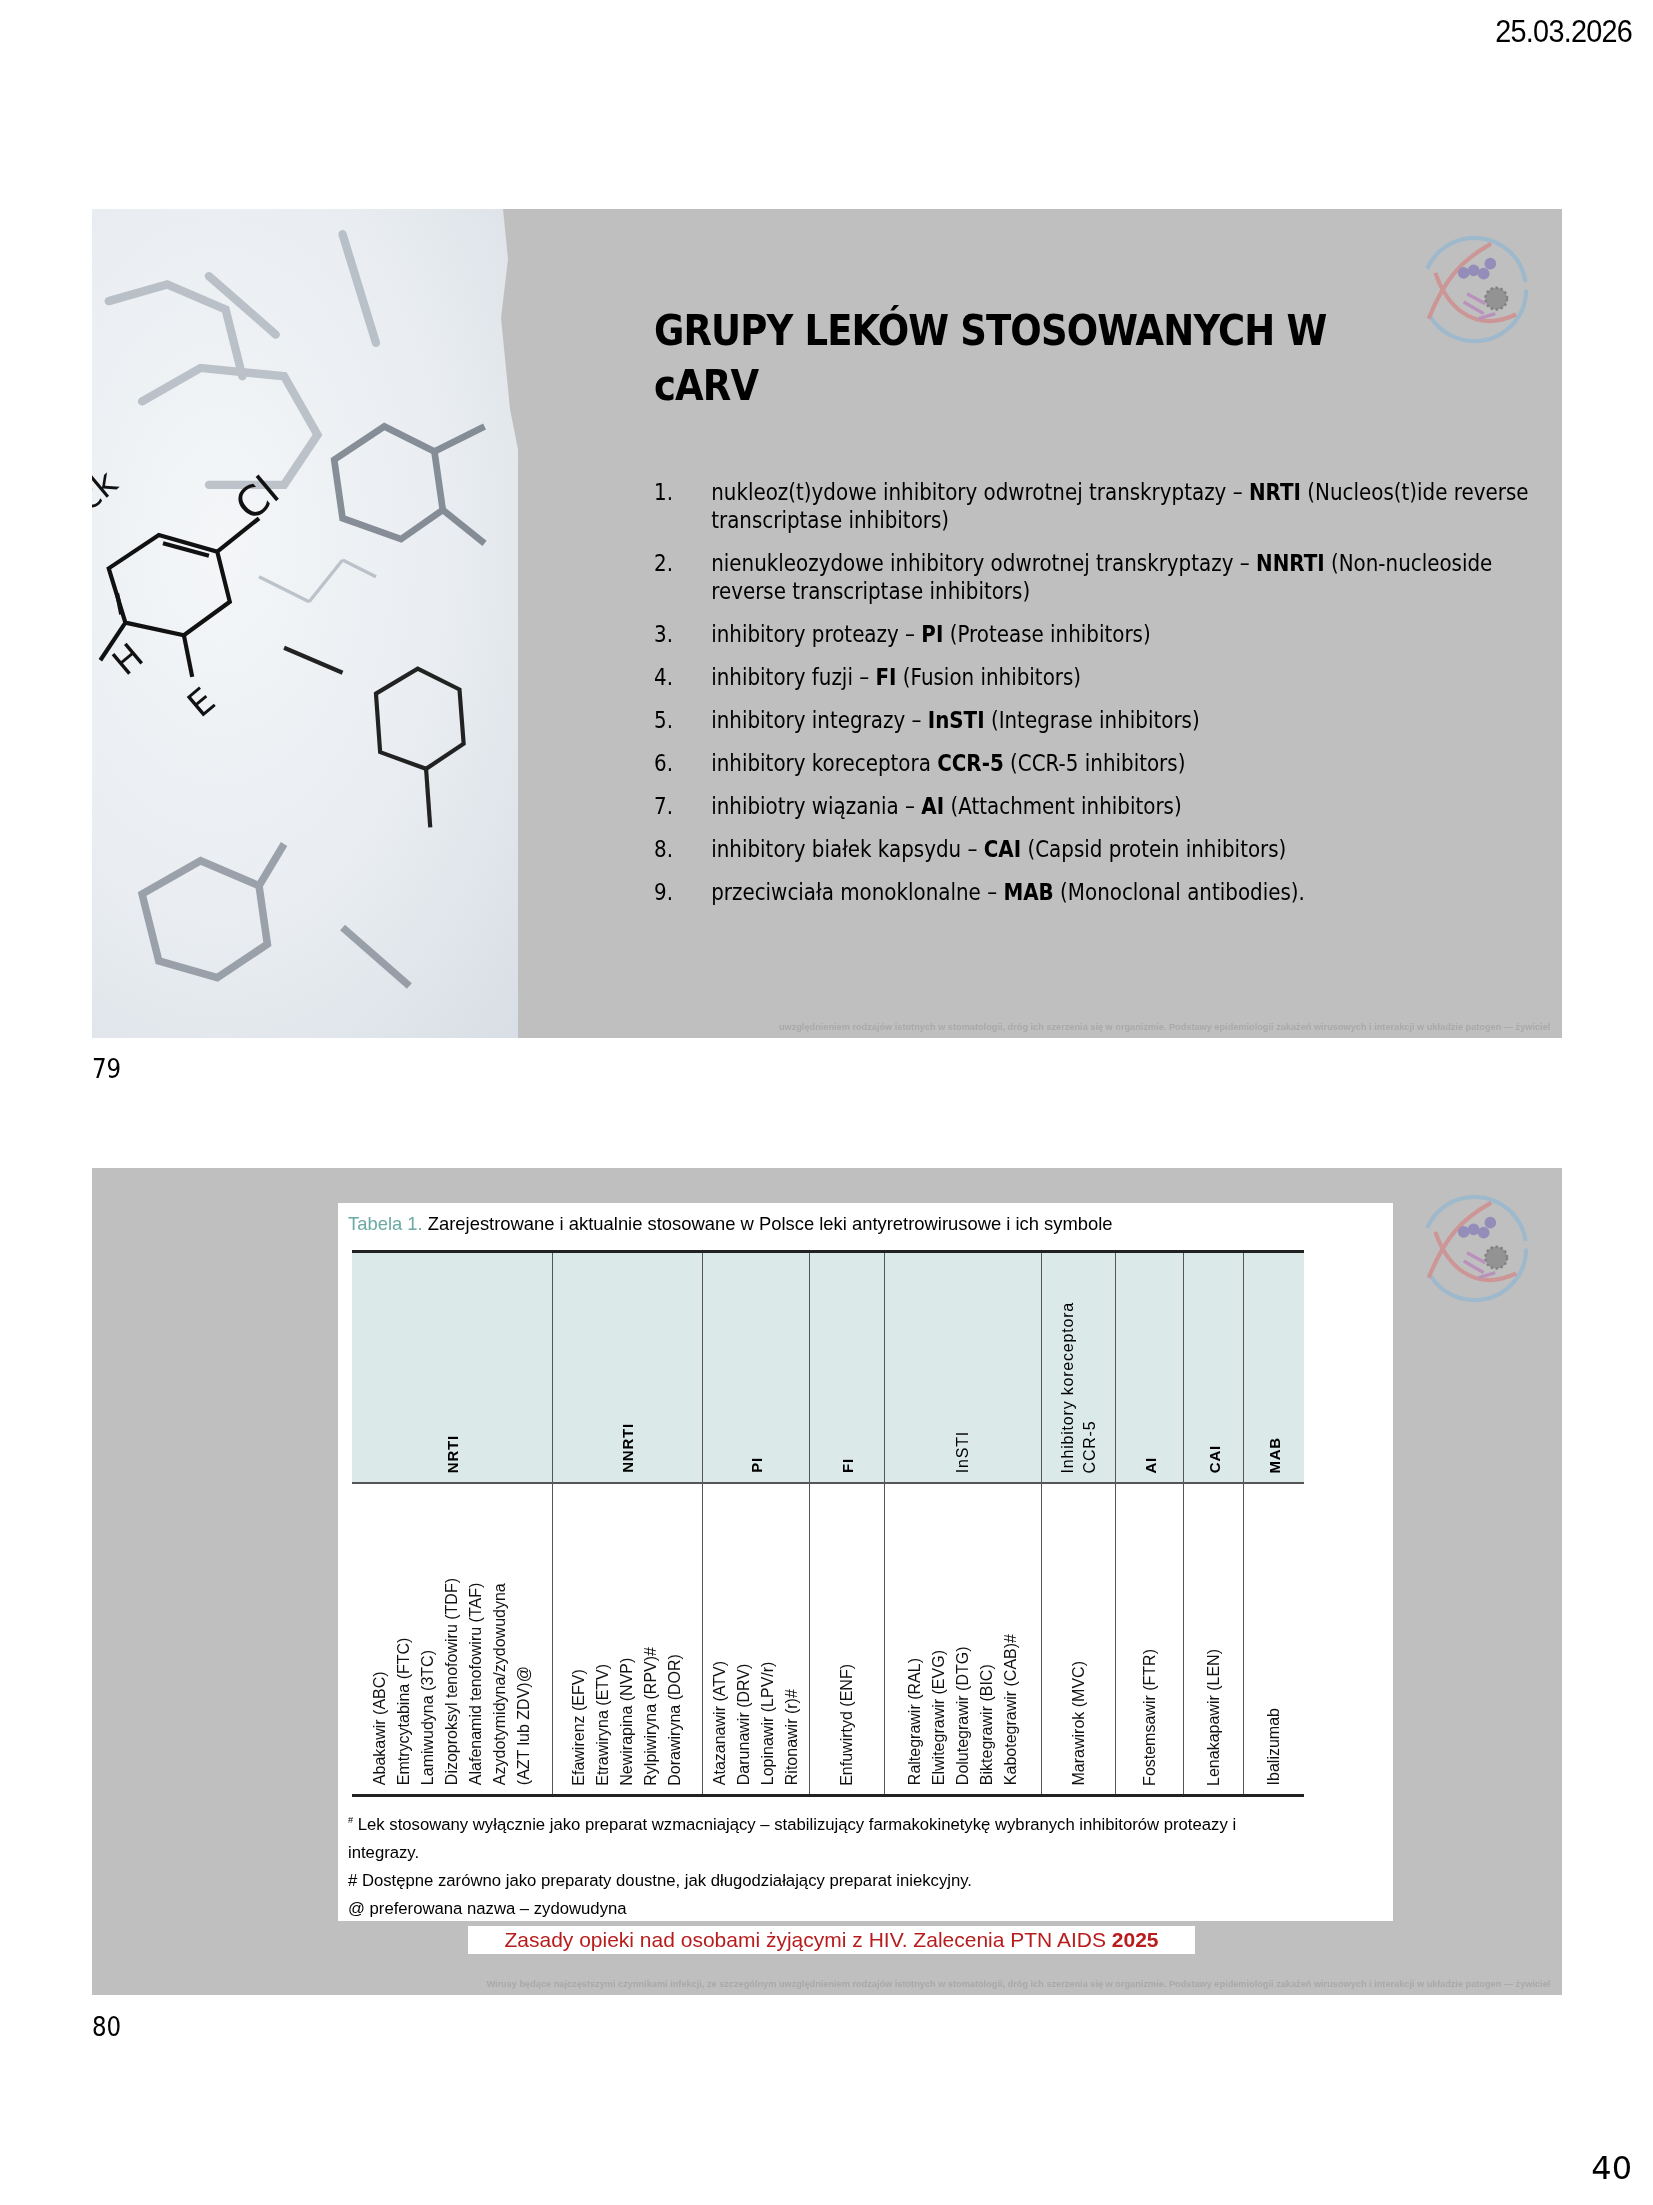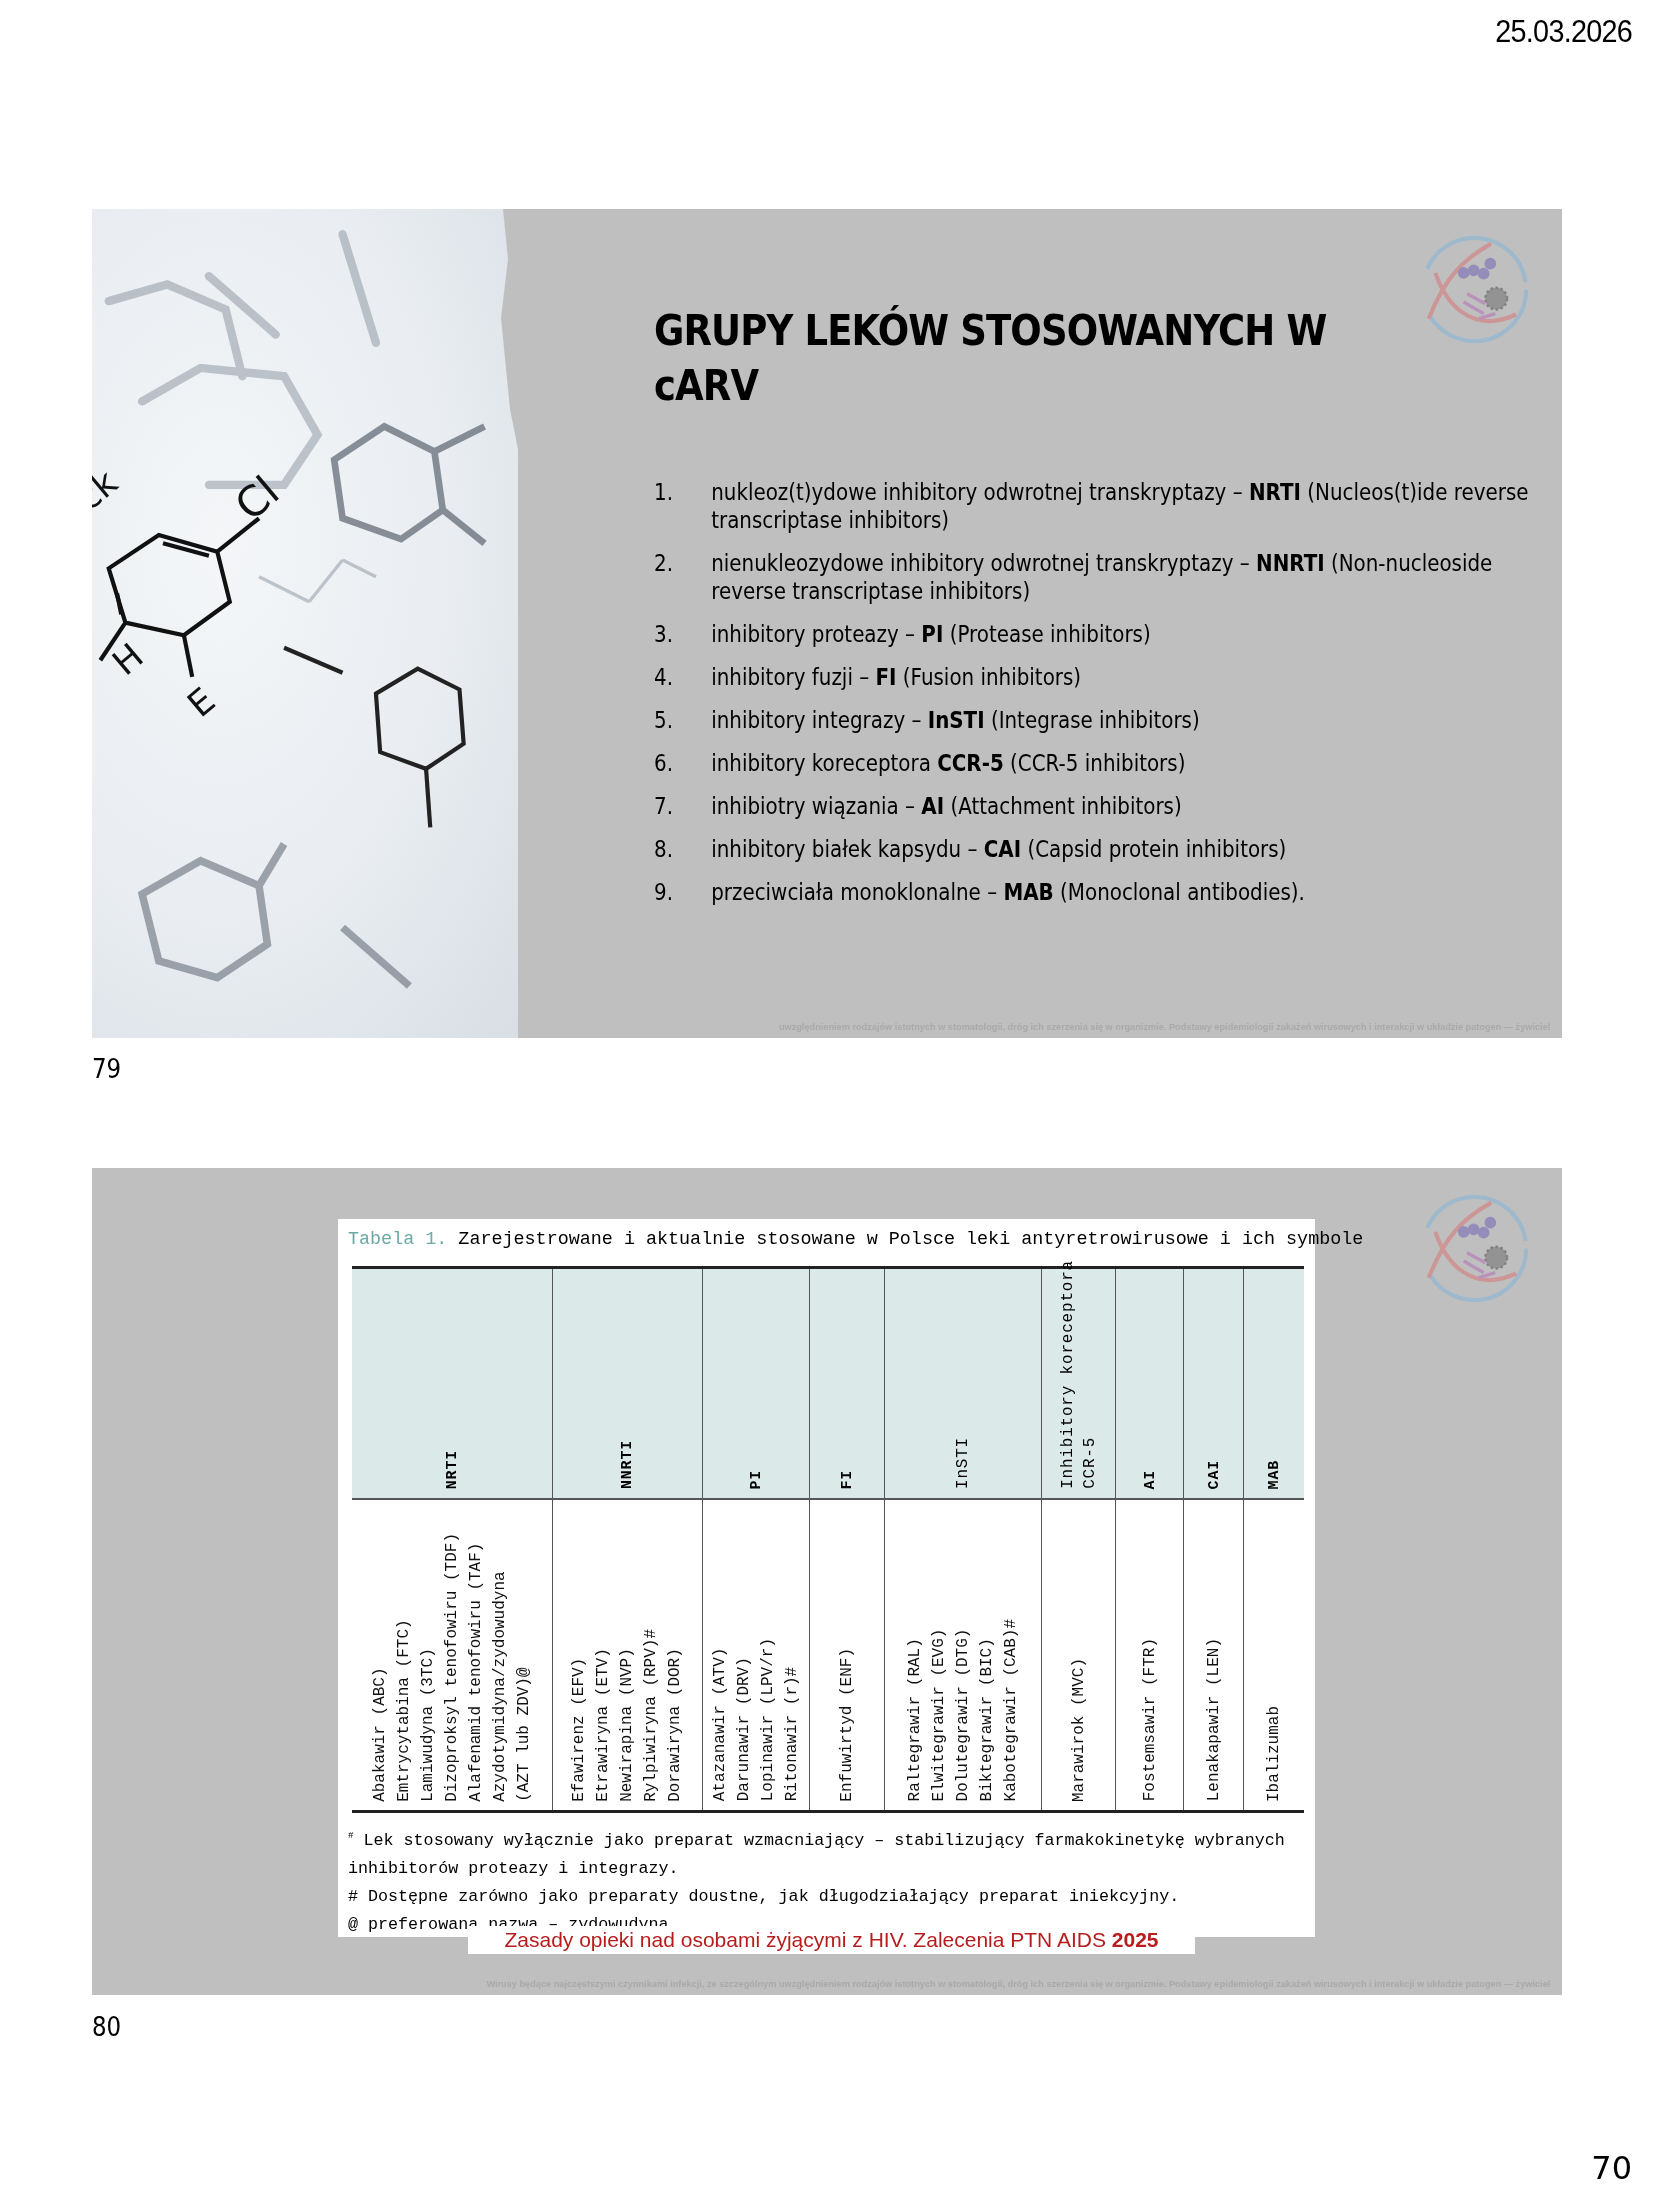--- a/index.html
+++ b/index.html
@@ -32,21 +32,21 @@
   .drug-list li .txt { flex: 1; }
   .drug-list li b { font-weight: bold; }
 
   .logo { position: absolute; right: 25px; top: 18.4px; width: 125px; height: 125px; opacity: 0.85; }
   .logo-2 { top: 18.4px; }
 
   .footer-strip { position: absolute; left: 0; right: 0; bottom: 0; height: 22px; display: flex; align-items: center; justify-content: flex-end; padding-right: 11.7px; font-size: 9.2px; font-weight: bold; color: #a9a9a9; white-space: nowrap; overflow: hidden; }
   .slide-1 .footer-strip { left: 418px; }
 
   
-  .table-card { position: absolute; left: 246px; top: 51px; width: 977px; height: 718px; background: #ffffff; font-family: Liberation Mono, monospace; }
+  .table-card { position: absolute; left: 246px; top: 35px; width: 1055px; height: 718px; background: #ffffff; }
   .table-caption { position: absolute; left: 10px; top: 10px; font-size: 18.4px; white-space: nowrap; }
   .table-caption .cap-label { color: #6aa9a5; }
   .drug-table { position: absolute; left: 14px; top: 47px; width: 952px; border-collapse: collapse; table-layout: fixed; }
   .drug-table th, .drug-table td { border-left: 1.7px solid #555; border-right: 1.7px solid #555; position: relative; }
   .drug-table th { background: #dbeae9; height: 231px; border-top: 3.3px solid #222; border-bottom: 2.5px solid #555; }
   .drug-table td { height: 313px; border-bottom: 3.3px solid #222; background: #fff; }
   .drug-table tr > *:first-child { border-left: none; }
   .drug-table tr > *:last-child { border-right: none; }
   .vert { position: absolute; left: 50%; bottom: 8.4px; writing-mode: vertical-rl; transform: translateX(-50%) rotate(180deg); white-space: nowrap; }
   .vert-h { font-weight: bold; font-size: 15px; letter-spacing: 0.8px; }
@@ -306,14 +306,14 @@
   </div>
 
   <div class="source-box">
     <span>Zasady opieki nad osobami żyjącymi z HIV. Zalecenia PTN AIDS </span><b>2025</b>
   </div>
 
   <div class="footer-strip">Wirusy będące najczęstszymi czynnikami infekcji, ze szczególnym uwzględnieniem rodzajów istotnych w stomatologii, dróg ich szerzenia się w organizmie. Podstawy epidemiologii zakażeń wirusowych i interakcji w układzie patogen — żywiciel</div>
 </div>
 <div class="slide-num slide-num-2">80</div>
 
-<div class="page-number">70</div>
+<div class="page-number">40</div>
 
 
 </body></html>

